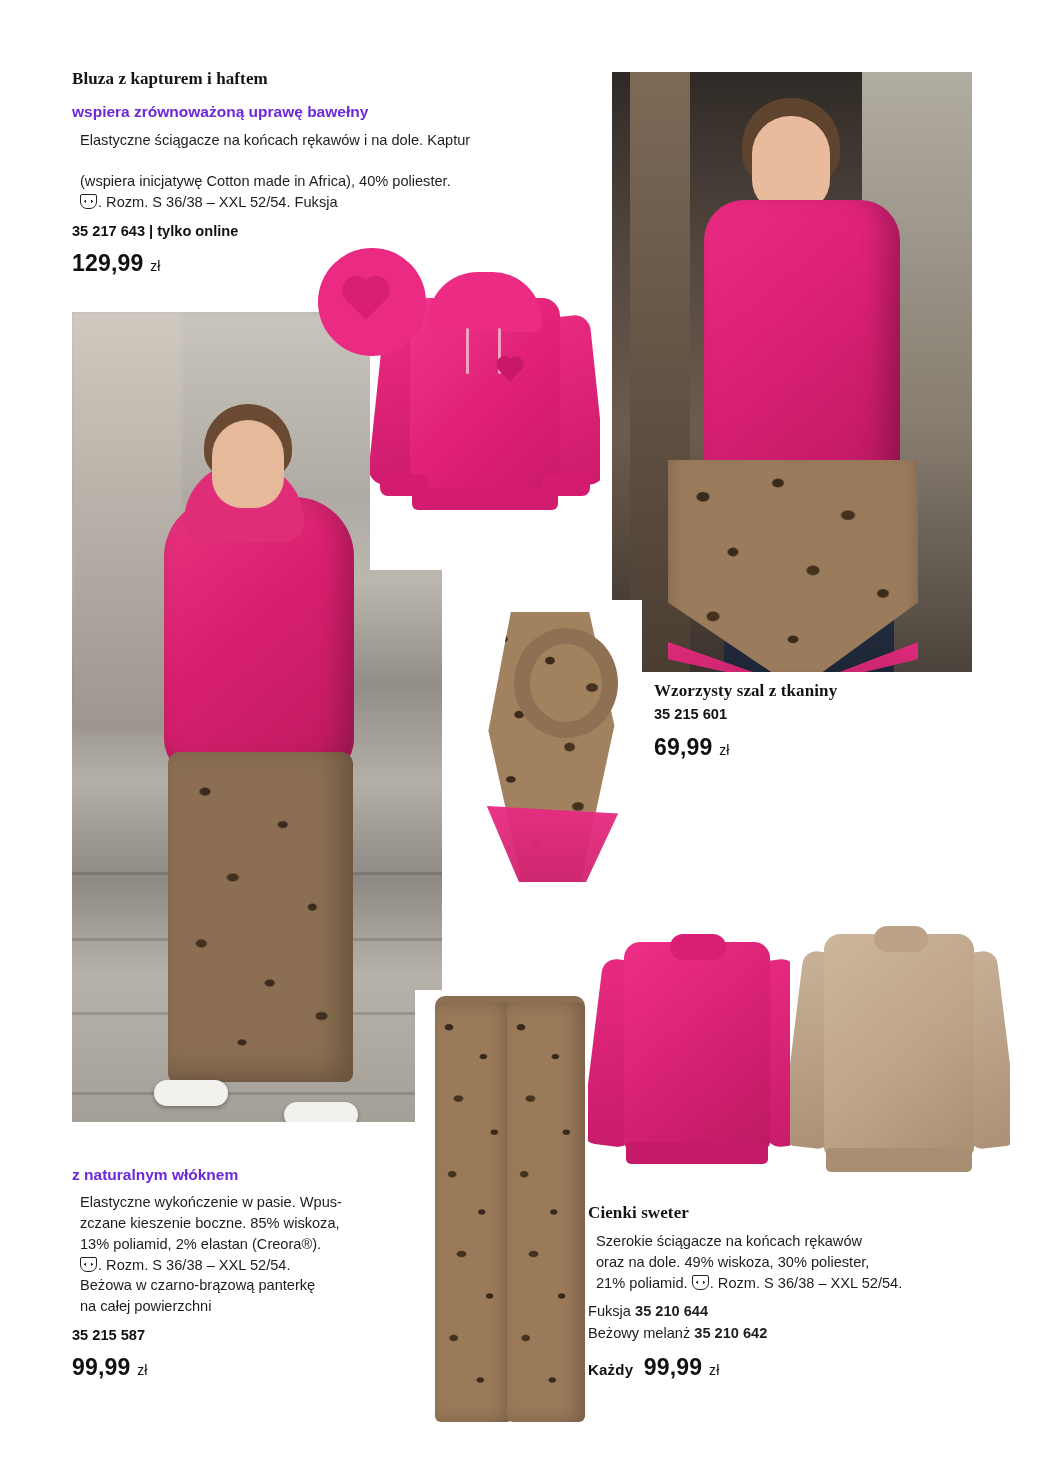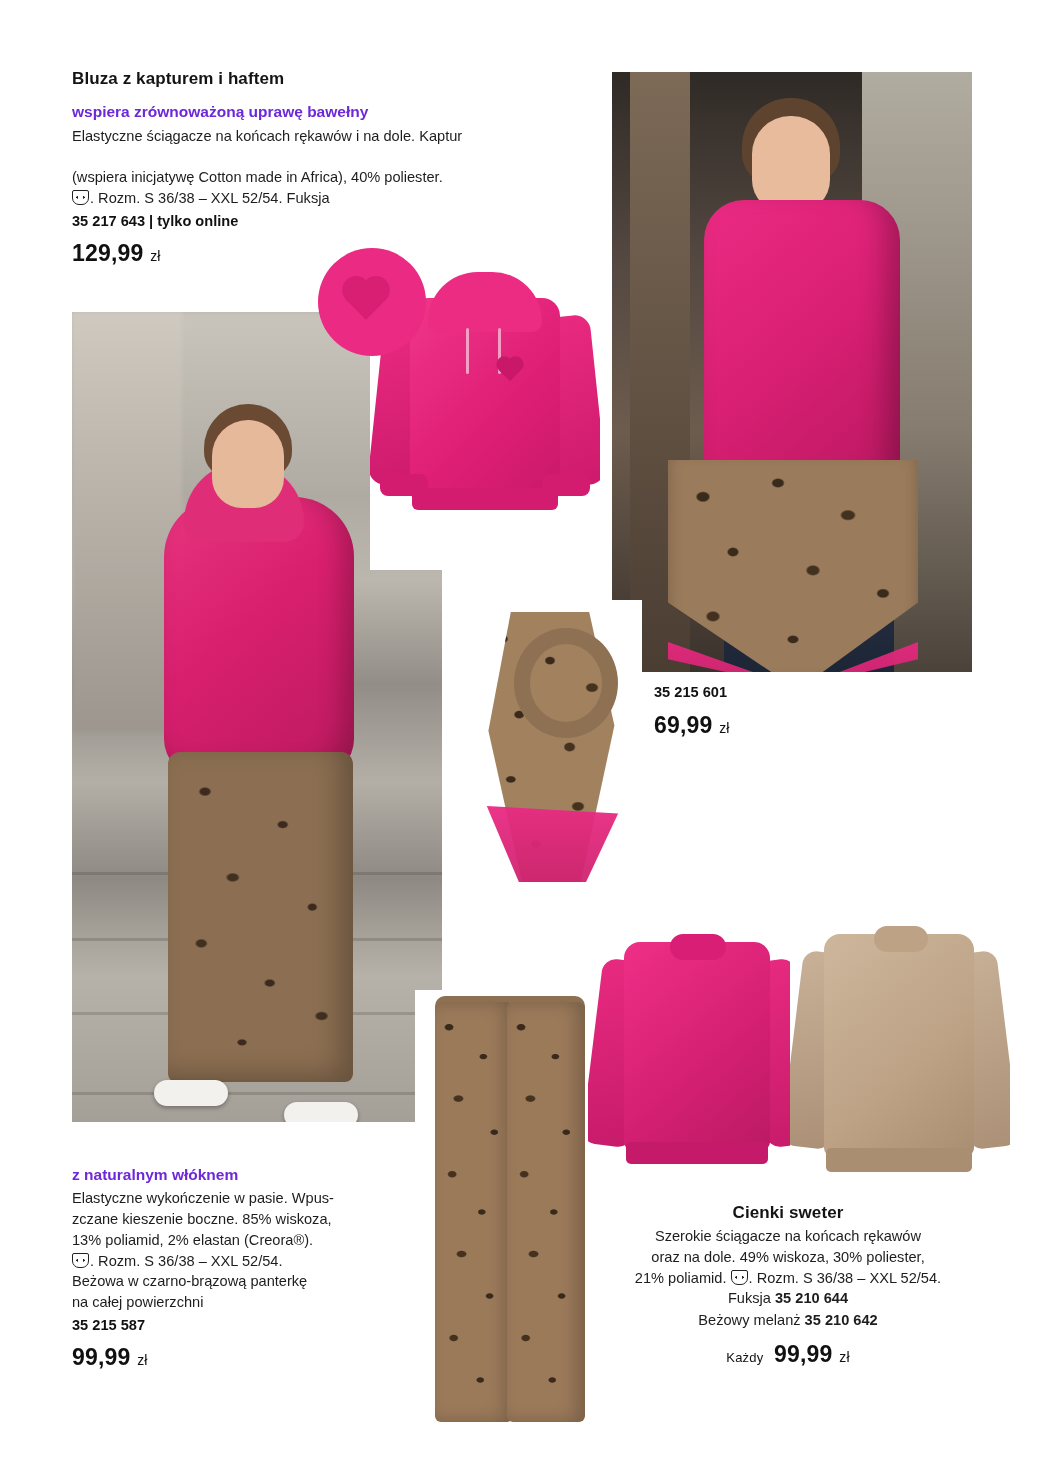--- a/index.html
+++ b/index.html
@@ -23,52 +23,53 @@
 
   
   .block { position: absolute; }
   .title {
     font-size: 17px;
     font-weight: bold;
     letter-spacing: .1px;
     color: #141414;
     margin: 0 0 3px 0;
     line-height: 1.25;
+    font-family: Liberation Serif, serif;
   }
   .eco {
     font-size: 15.5px;
     font-weight: bold;
     color: #6d28d9;
     margin: 13px 0 4px 0;
     line-height: 1.25;
   }
   .desc {
     font-size: 14.6px;
     line-height: 1.42;
     color: #1d1d1d;
-    margin: 0;
+    margin: 8px;
   }
   .code {
     font-size: 14.6px;
     font-weight: bold;
     color: #111;
     margin-top: 2px;
     line-height: 1.42;
   }
   .code-line { font-size: 14.6px; line-height: 1.5; color: #1d1d1d; }
   .code-line b { font-weight: bold; }
   .price {
     font-size: 23px;
     font-weight: bold;
     color: #111;
     margin-top: 9px;
     letter-spacing: .2px;
   }
   .price .cur { font-size: 14px; font-weight: normal; }
-  .price .each { font-size: 13px; font-weight: normal; margin-right: 4px; }
+  .price .each { font-size: 15px; font-weight: bold; margin-right: 4px; }
   .wash {
     display: inline-block;
     width: 15px; height: 13px;
     border: 1.4px solid #222;
     border-radius: 2px 2px 7px 7px;
     position: relative;
     vertical-align: -2px;
     margin-right: 1px;
   }
   .wash::before {
@@ -355,21 +356,21 @@
   #photo-sweater-beige .sleeve.r { left: 168px; transform: rotate(-7deg); }
   #photo-sweater-beige .hem {
     position: absolute; left: 36px; top: 248px; width: 146px; height: 24px;
     background: #a98e72; border-radius: 5px;
   }
 
   
   #block-hoodie { left: 72px; top: 68px; width: 520px; }
   #block-scarf  { left: 654px; top: 680px; width: 340px; }
   #block-pants  { left: 72px; top: 1152px; width: 330px; }
-  #block-sweater{ left: 588px; top: 1202px; width: 400px; text-align: center; }
+  #block-sweater{ left: 588px; top: 1202px; width: 400px; }
 </style>
 </head>
 <body>
 
 <div class="page">
 
   <div class="photo" id="photo-model-hoodie">
     <div class="blur-top"></div>
     <div class="wall"></div>
     <div class="step" style="top:560px"></div>
@@ -451,20 +452,21 @@
       <span class="wash"></span><span>. Rozm. S 36/38 – XXL 52/54. Fuksja</span>
     </p>
     <div class="code">35 217 643 | tylko online</div>
     <div class="price">
       <span>129,99</span>
       <span class="cur">zł</span>
     </div>
   </div>
 
   <div class="block" id="block-scarf">
+    <h2 class="title">Wzorzysty szal z tkaniny</h2>
     <div class="code">35 215 601</div>
     <div class="price">
       <span>69,99</span>
       <span class="cur">zł</span>
     </div>
   </div>
 
   <div class="block" id="block-pants">
     <p class="eco">z naturalnym włóknem</p>
     <p class="desc">

